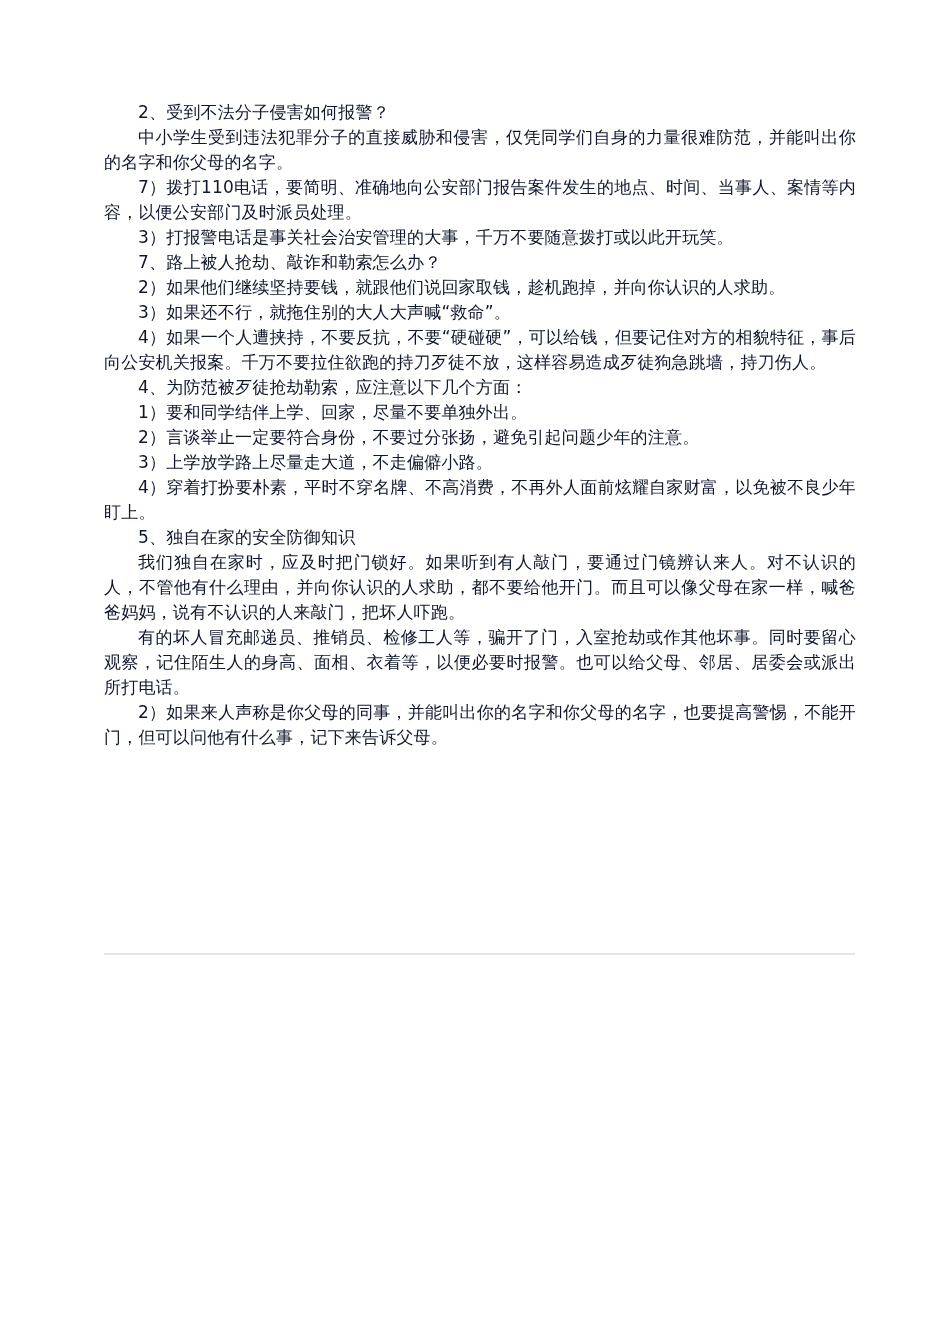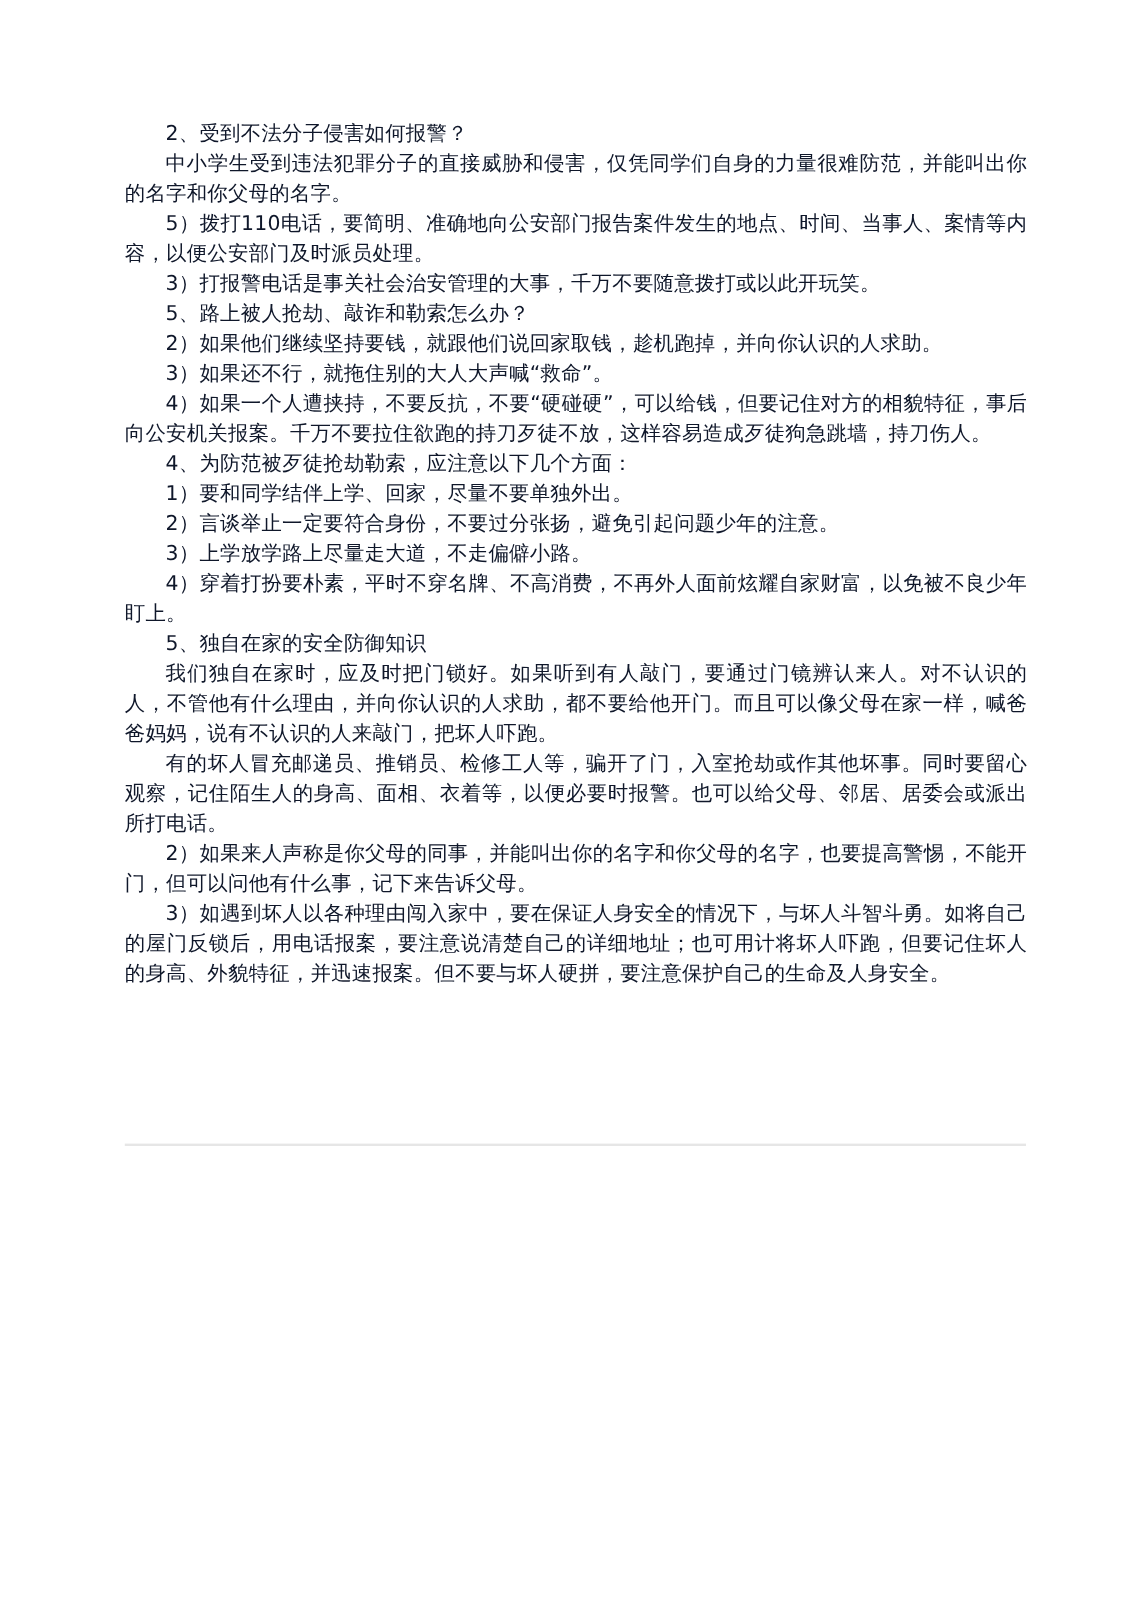--- a/index.html
+++ b/index.html
@@ -25,31 +25,30 @@
     height: 2px;
     background: #e6e6e6;
   }
 </style>
 </head>
 <body>
 
 <div class="page">
   <p>2、受到不法分子侵害如何报警？</p>
   <p>中小学生受到违法犯罪分子的直接威胁和侵害，仅凭同学们自身的力量很难防范，并能叫出你的名字和你父母的名字。</p>
-  <p>5）拨打110电话，要简明、准确地向公安部门报告案件发生的地点、时间、当事人、案情等内容，以便公安部门及时派员处理。</p>
+  <p>7）拨打110电话，要简明、准确地向公安部门报告案件发生的地点、时间、当事人、案情等内容，以便公安部门及时派员处理。</p>
   <p>3）打报警电话是事关社会治安管理的大事，千万不要随意拨打或以此开玩笑。</p>
-  <p>5、路上被人抢劫、敲诈和勒索怎么办？</p>
+  <p>7、路上被人抢劫、敲诈和勒索怎么办？</p>
   <p>2）如果他们继续坚持要钱，就跟他们说回家取钱，趁机跑掉，并向你认识的人求助。</p>
   <p>3）如果还不行，就拖住别的大人大声喊“救命”。</p>
   <p>4）如果一个人遭挟持，不要反抗，不要“硬碰硬”，可以给钱，但要记住对方的相貌特征，事后向公安机关报案。千万不要拉住欲跑的持刀歹徒不放，这样容易造成歹徒狗急跳墙，持刀伤人。</p>
   <p>4、为防范被歹徒抢劫勒索，应注意以下几个方面：</p>
   <p>1）要和同学结伴上学、回家，尽量不要单独外出。</p>
   <p>2）言谈举止一定要符合身份，不要过分张扬，避免引起问题少年的注意。</p>
   <p>3）上学放学路上尽量走大道，不走偏僻小路。</p>
   <p>4）穿着打扮要朴素，平时不穿名牌、不高消费，不再外人面前炫耀自家财富，以免被不良少年盯上。</p>
   <p>5、独自在家的安全防御知识</p>
   <p>我们独自在家时，应及时把门锁好。如果听到有人敲门，要通过门镜辨认来人。对不认识的人，不管他有什么理由，并向你认识的人求助，都不要给他开门。而且可以像父母在家一样，喊爸爸妈妈，说有不认识的人来敲门，把坏人吓跑。</p>
   <p>有的坏人冒充邮递员、推销员、检修工人等，骗开了门，入室抢劫或作其他坏事。同时要留心观察，记住陌生人的身高、面相、衣着等，以便必要时报警。也可以给父母、邻居、居委会或派出所打电话。</p>
   <p>2）如果来人声称是你父母的同事，并能叫出你的名字和你父母的名字，也要提高警惕，不能开门，但可以问他有什么事，记下来告诉父母。</p>
-  <p>3）如遇到坏人以各种理由闯入家中，要在保证人身安全的情况下，与坏人斗智斗勇。如将自己的屋门反锁后，用电话报案，要注意说清楚自己的详细地址；也可用计将坏人吓跑，但要记住坏人的身高、外貌特征，并迅速报案。但不要与坏人硬拼，要注意保护自己的生命及人身安全。</p>
 </div>
 
 <div class="divider"></div>
 
 </body></html>

